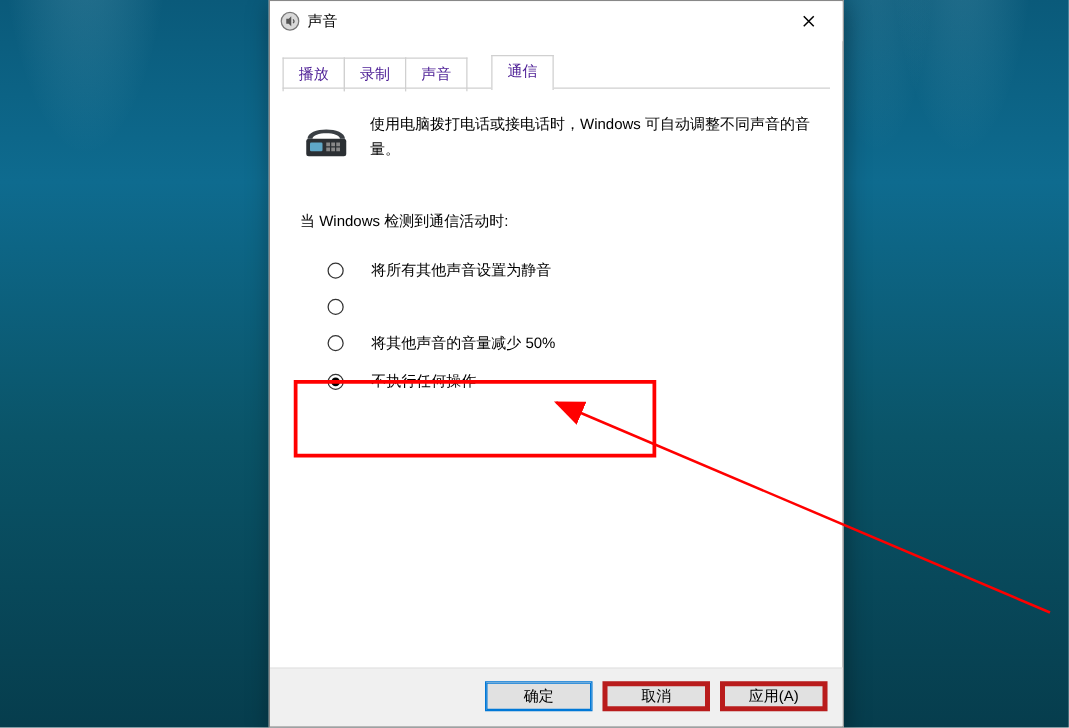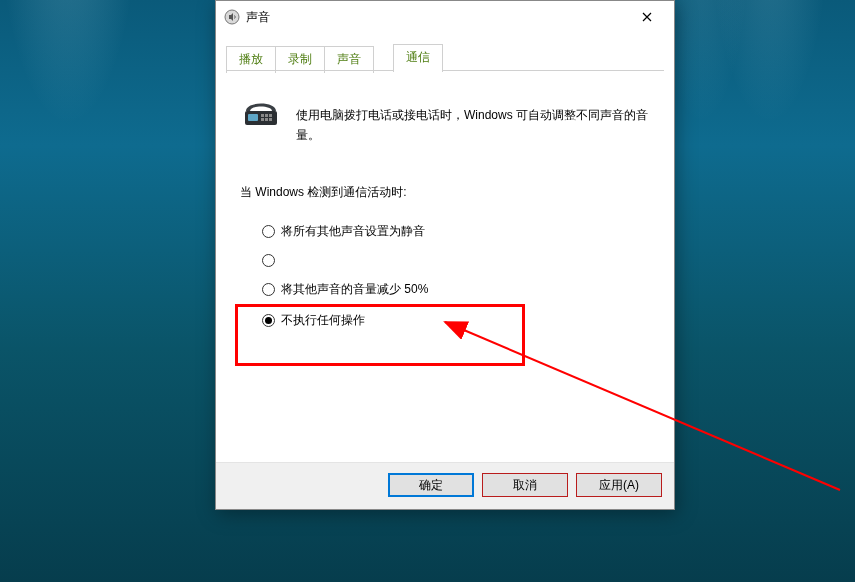--- a/index.html
+++ b/index.html
@@ -13,21 +13,21 @@
     
     body::before {
       content: ""; position: absolute; inset: 0;
       background:
         radial-gradient(ellipse 120px 400px at 8% -20%, rgba(180,230,245,.25), transparent 60%),
         radial-gradient(ellipse 100px 350px at 90% -15%, rgba(180,230,245,.2), transparent 60%),
         radial-gradient(ellipse 80px 300px at 82% -10%, rgba(180,230,245,.15), transparent 60%);
     }
     .dialog {
       position: absolute; left: 215px; top: 0;
-      width: 460px; height: 510px;
+      width: 460px; height: 582px;
       background: #fff; border: 1px solid #888;
       box-shadow: 2px 4px 18px rgba(0,0,0,.35);
       display: flex; flex-direction: column;
     }
     .titlebar {
       height: 32px; display: flex; align-items: center;
       padding: 0 4px 0 8px; background: #fff;
     }
     .titlebar .ticon { width: 16px; height: 16px; margin-right: 6px; }
     .titlebar .title { flex: 1; color: #000; }
@@ -41,51 +41,51 @@
       padding: 14px 10px 0 10px; height: 38px;
       position: relative;
     }
     .tabstrip::after {
       content: ""; position: absolute; left: 10px; right: 10px; bottom: 0;
       height: 1px; background: #d0d0d0;
     }
     .tab {
       padding: 4px 12px 5px; border: 1px solid #d0d0d0;
       border-bottom: none; margin-right: -1px;
-      background: #fff; color: #4d7c0f; position: relative;
+      background: #fff; color: #4c1d95; position: relative;
     }
     .tab.active { z-index: 2; padding-bottom: 6px; margin-bottom: -1px; background: #fff; margin-left: 20px; }
     .tab:not(.active) { top: 2px; background: #fff; }
     .content {
       flex: 1; padding: 18px 24px 10px 24px;
     }
     .intro { display: flex; gap: 14px; align-items: flex-start; }
     .phone-icon { width: 42px; height: 42px; flex: 0 0 auto; }
-    .intro-text { line-height: 1.7; color: #000; margin-top: 16px; }
+    .intro-text { line-height: 1.7; color: #000; }
     .subhead { margin-top: 38px; margin-bottom: 22px; color: #000; }
     .radio-group { padding-left: 22px; }
     .radio-row {
-      display: flex; align-items: center; gap: 6px;
+      display: flex; align-items: center; gap: 22px;
       margin-bottom: 14px; color: #000;
     }
     .radio {
       width: 13px; height: 13px; border: 1px solid #333; border-radius: 50%;
       display: inline-flex; align-items: center; justify-content: center;
       background: #fff;
     }
     .radio.checked::after {
       content: ""; width: 7px; height: 7px; border-radius: 50%; background: #000;
     }
     .buttons {
       display: flex; justify-content: flex-end; gap: 8px;
       padding: 10px 12px 12px; border-top: 1px solid #e4e4e4; background: #f0f0f0;
     }
     .btn {
       min-width: 86px; height: 24px; padding: 0 10px;
-      background: #e1e1e1; border: 1px solid #b91c1c;
+      background: #e1e1e1; border: 4px solid #b91c1c;
       font: inherit; color: #000;
     }
     .btn.default { border: 1px solid #0078d7; box-shadow: inset 0 0 0 1px #0078d7; margin-left: 48px; }
     
     .annot { position: absolute; inset: 0; pointer-events: none; }
     .annot .hilite {
       position: absolute; left: 235px; top: 304px; width: 290px; height: 62px;
       border: 3px solid #ff0000;
     }
     .annot svg.arrow { position: absolute; left: 0; top: 0; width: 855px; height: 582px; }

